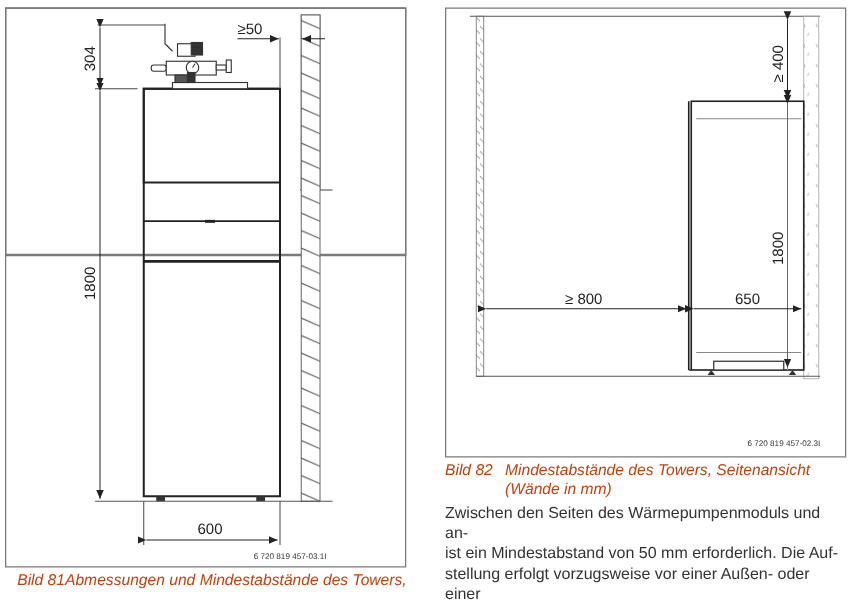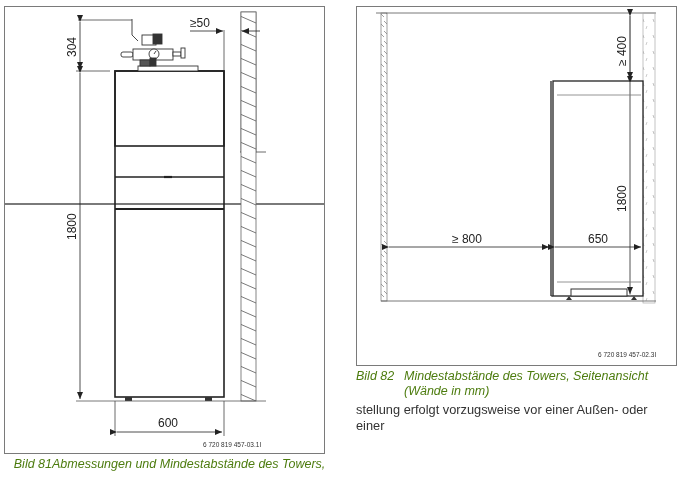--- a/index.html
+++ b/index.html
@@ -2,21 +2,21 @@
 <html><head>
 <meta charset="utf-8">
 <style>
   html, body { margin:0; padding:0; background:#ffffff; }
   body { width:682px; height:489px; position:relative; overflow:hidden;
          font-family:"Liberation Sans", sans-serif; color:#2a2a2a; }
   .frame { position:absolute; border:1px solid #7a7a7a; background:#fff; }
   #fig81 { left:4px; top:6px; width:320px; height:197px; }
   #fig81 { height:198px; }
   svg { position:absolute; left:0; top:0; overflow:visible; }
-  .cap { position:absolute; font-style:italic; font-size:12.5px; color:#4d7c0f; line-height:15px; }
+  .cap { position:absolute; font-style:italic; font-size:12.5px; color:#c2410c; line-height:15px; }
   .cap .num { display:inline-block; }
   .body-text { position:absolute; left:356px; top:402px; width:318px; font-size:12.8px;
                line-height:16.2px; color:#333; }
   .dimtxt { font-family:"Liberation Sans", sans-serif; fill:#222; }
   .fid { font-family:"Liberation Sans", sans-serif; fill:#333; font-size:6.5px; }
 </style>
 </head>
 <body>
 
 <div class="frame" id="fig81" style="left:4px;top:6px;width:320px;height:198px;border:none;"></div>
@@ -188,15 +188,17 @@
 
   <text class="fid" x="598" y="357">6 720 819 457-02.3I</text>
 </svg>
 
 <div class="cap" style="left:356px;top:369px;">
   <span class="num" style="width:48px;">Bild 82</span><span>Mindestabstände des Towers, Seitenansicht</span><br>
   <span style="display:inline-block;width:48px;"></span><span>(Wände in mm)</span>
 </div>
 
 <div class="body-text">
+  <div>Zwischen den Seiten des Wärmepumpenmoduls und an-</div>
+  <div>ist ein Mindestabstand von 50 mm erforderlich. Die Auf-</div>
   <div>stellung erfolgt vorzugsweise vor einer Außen- oder einer</div>
 
 </div>
 
 </body></html>

